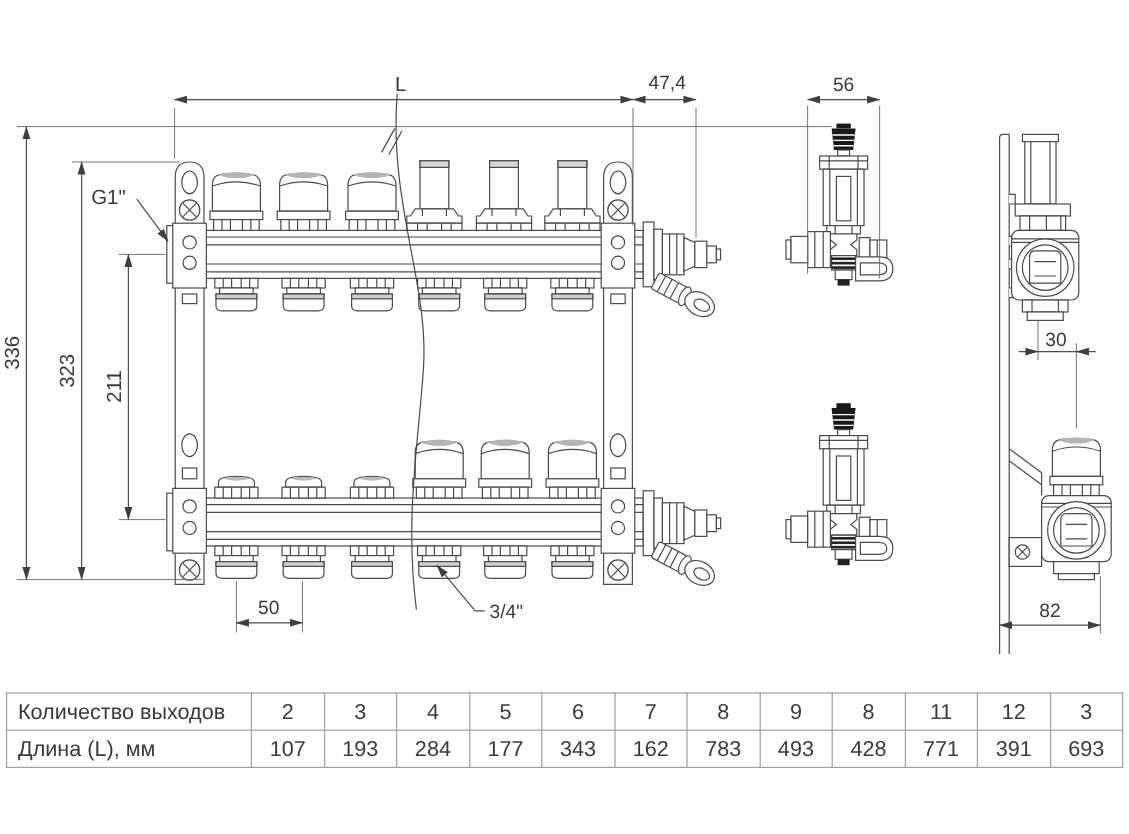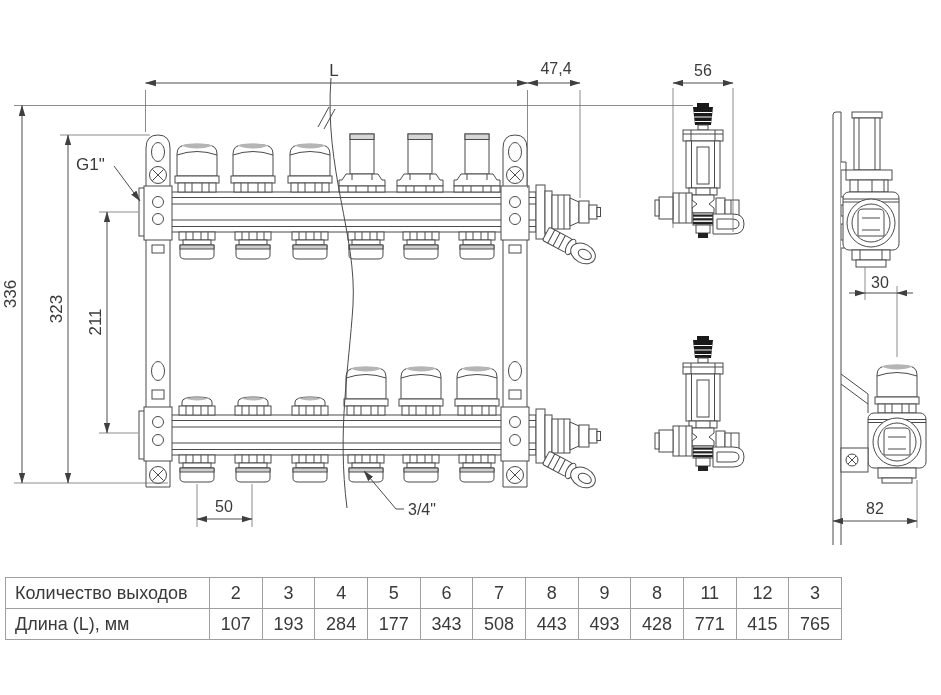--- a/index.html
+++ b/index.html
@@ -5,21 +5,21 @@
   html,body{margin:0;padding:0;background:#fff;}
   #stage{position:relative;width:941px;height:695px;background:#fff;overflow:hidden;
          font-family:"Liberation Sans",sans-serif;}
   svg{position:absolute;left:0;top:0;}
   svg text{font-family:"Liberation Sans",sans-serif;fill:#3a3a3a;}
   .dtx{font-size:17px;}
   .dtx-s{font-size:16px;}
   .dim{stroke:#4c4c4c;stroke-width:1;fill:none;}
   .ext{stroke:#6e6e6e;stroke-width:0.8;fill:none;}
   .ldr{stroke:#4c4c4c;stroke-width:1;fill:none;}
-  .spec-table{position:absolute;left:5px;top:577px;width:837px;border-collapse:collapse;
+  .spec-table{position:absolute;left:5px;top:577px;width:931px;border-collapse:collapse;
       table-layout:fixed;font-size:18px;color:#3a3a3a;}
   .spec-table td{border:1.5px solid #9f9f9f;height:30px;text-align:center;padding:0;
       font-family:"Liberation Sans",sans-serif;}
   .spec-table td.lbl{text-align:left;padding-left:9px;}
 </style>
 </head>
 <body>
 
 <div id="stage">
 
@@ -311,24 +311,24 @@
     <td>12</td>
     <td>3</td>
   </tr>
   <tr>
     <td class="lbl">Длина (L), мм</td>
     <td>107</td>
     <td>193</td>
     <td>284</td>
     <td>177</td>
     <td>343</td>
-    <td>508</td>
-    <td>443</td>
+    <td>162</td>
+    <td>783</td>
     <td>493</td>
     <td>428</td>
     <td>771</td>
-    <td>415</td>
-    <td>765</td>
+    <td>391</td>
+    <td>693</td>
   </tr>
   </tbody>
 </table>
 
 </div>
 
 </body></html>

